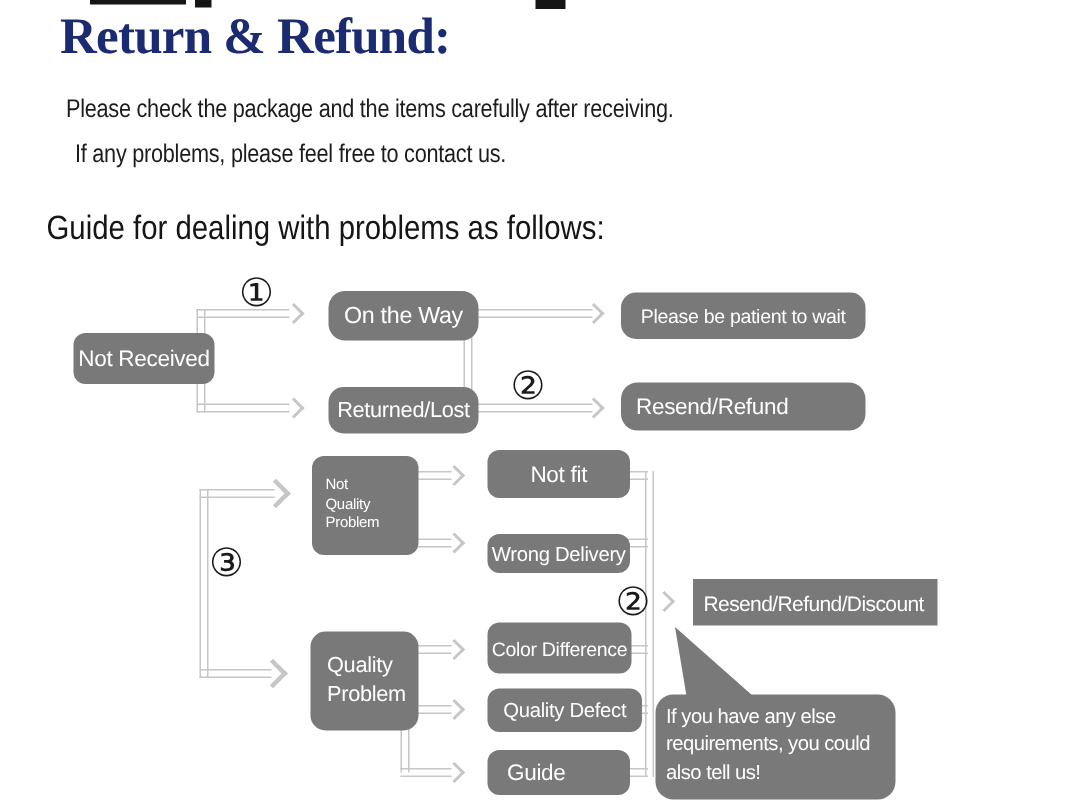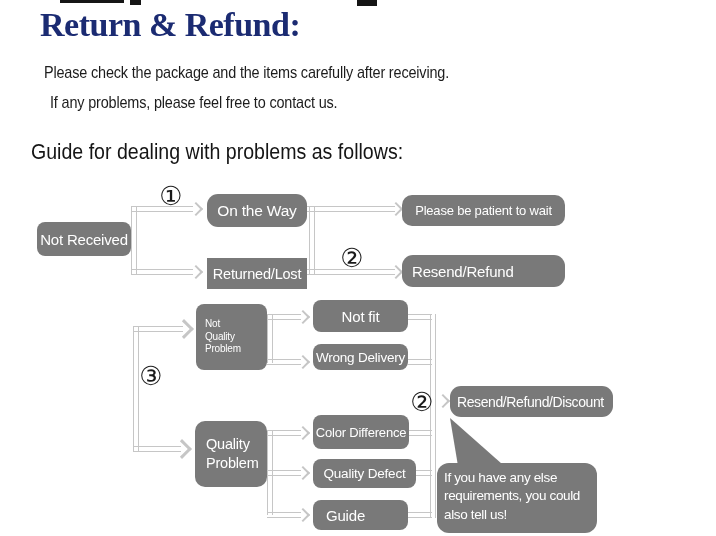--- a/index.html
+++ b/index.html
@@ -20,21 +20,21 @@
   #intro1{left:44px;top:63px;}
   #intro2{left:50px;top:93px;}
   #guide{
     position:absolute;left:31px;top:139px;color:#151515;font-size:22.5px;
     white-space:nowrap;transform:scaleX(0.87);transform-origin:left top;
   }
   .node{
     position:absolute;background:#797979;color:#ffffff;
     display:flex;align-items:center;justify-content:center;
     font-size:15px;border-radius:8px;box-sizing:border-box;
-    letter-spacing:-0.2px;white-space:nowrap;
+    letter-spacing:-0.2px;white-space:nowrap;margin-left:12px;
   }
   .node.leftal{justify-content:flex-start;}
   .node.pre{white-space:pre-line;text-align:left;line-height:1.25;}
   .hl{position:absolute;height:6px;border-top:1.8px solid #c6c6c6;border-bottom:1.8px solid #c6c6c6;box-sizing:border-box;}
   .vl{position:absolute;width:6px;border-left:1.8px solid #c6c6c6;border-right:1.8px solid #c6c6c6;box-sizing:border-box;}
   .chev{position:absolute;width:10px;height:10px;border-top:2.5px solid #c6c6c6;border-right:2.5px solid #c6c6c6;transform:rotate(45deg);box-sizing:border-box;}
   .chev.big{width:14px;height:14px;border-top-width:3px;border-right-width:3px;}
   .marker{
     position:absolute;font-family:"DejaVu Sans", sans-serif;font-size:26px;
     color:#1a1a1a;line-height:1;width:28px;text-align:center;
@@ -101,34 +101,34 @@
   <div class="hl" style="left:408px;top:512px;width:24px;"></div>
   <div class="chev" style="left:438px;top:396px;"></div>
 
   <div class="marker" style="left:157px;top:183px;">①</div>
   <div class="marker" style="left:338px;top:245px;">②</div>
   <div class="marker" style="left:137px;top:363px;">③</div>
   <div class="marker" style="left:408px;top:389px;">②</div>
 
   <div class="node" style="left:37px;top:222px;width:94px;height:34px;font-size:15px;">Not Received</div>
   <div class="node" style="left:207px;top:194px;width:100px;height:33px;font-size:15.5px;border-radius:11px;">On the Way</div>
-  <div class="node" style="left:207px;top:258px;width:100px;height:31px;font-size:14.5px;border-radius:0;">Returned/Lost</div>
+  <div class="node" style="left:207px;top:258px;width:100px;height:31px;font-size:14.5px;border-radius:10px;">Returned/Lost</div>
   <div class="node leftal" style="left:402px;top:255px;width:163px;height:32px;font-size:15px;border-radius:11px;padding-left:10px;">Resend/Refund</div>
   <div class="node" style="left:402px;top:195px;width:163px;height:31px;font-size:13px;border-radius:10px;">Please be patient to wait</div>
   <div class="node leftal pre" style="left:196px;top:304px;width:71px;height:66px;font-size:10px;padding-left:9px;">Not
 Quality
 Problem</div>
   <div class="node" style="left:313px;top:300px;width:95px;height:32px;font-size:15px;">Not fit</div>
-  <div class="node" style="left:313px;top:344px;width:95px;height:26px;font-size:13.5px;">Wrong Delivery</div>
+  <div class="node" style="left:313px;top:356px;width:95px;height:26px;font-size:13.5px;">Wrong Delivery</div>
   <div class="node leftal pre" style="left:195px;top:421px;width:72px;height:66px;font-size:14.5px;border-radius:10px;padding-left:11px;line-height:1.3;">Quality
 Problem</div>
   <div class="node" style="left:313px;top:415px;width:96px;height:34px;font-size:13px;">Color Difference</div>
   <div class="node" style="left:313px;top:459px;width:103px;height:29px;font-size:13.5px;">Quality Defect</div>
   <div class="node leftal" style="left:313px;top:500px;width:95px;height:30px;font-size:15px;padding-left:13px;">Guide</div>
-  <div class="node leftal" style="left:450px;top:386px;width:163px;height:31px;font-size:14px;border-radius:11px;padding-left:7px;letter-spacing:-0.4px;">Resend/Refund/Discount</div>
+  <div class="node leftal" style="left:450px;top:386px;width:163px;height:31px;font-size:14px;border-radius:0;padding-left:7px;letter-spacing:-0.4px;">Resend/Refund/Discount</div>
 
   <svg id="callout-tail" width="60" height="48">
     <polygon points="6,0 58,46 14,48" fill="#797979"></polygon>
   </svg>
   <div id="callout">If you have any else
 requirements, you could
 also tell us!</div>
 
 </div>
 

